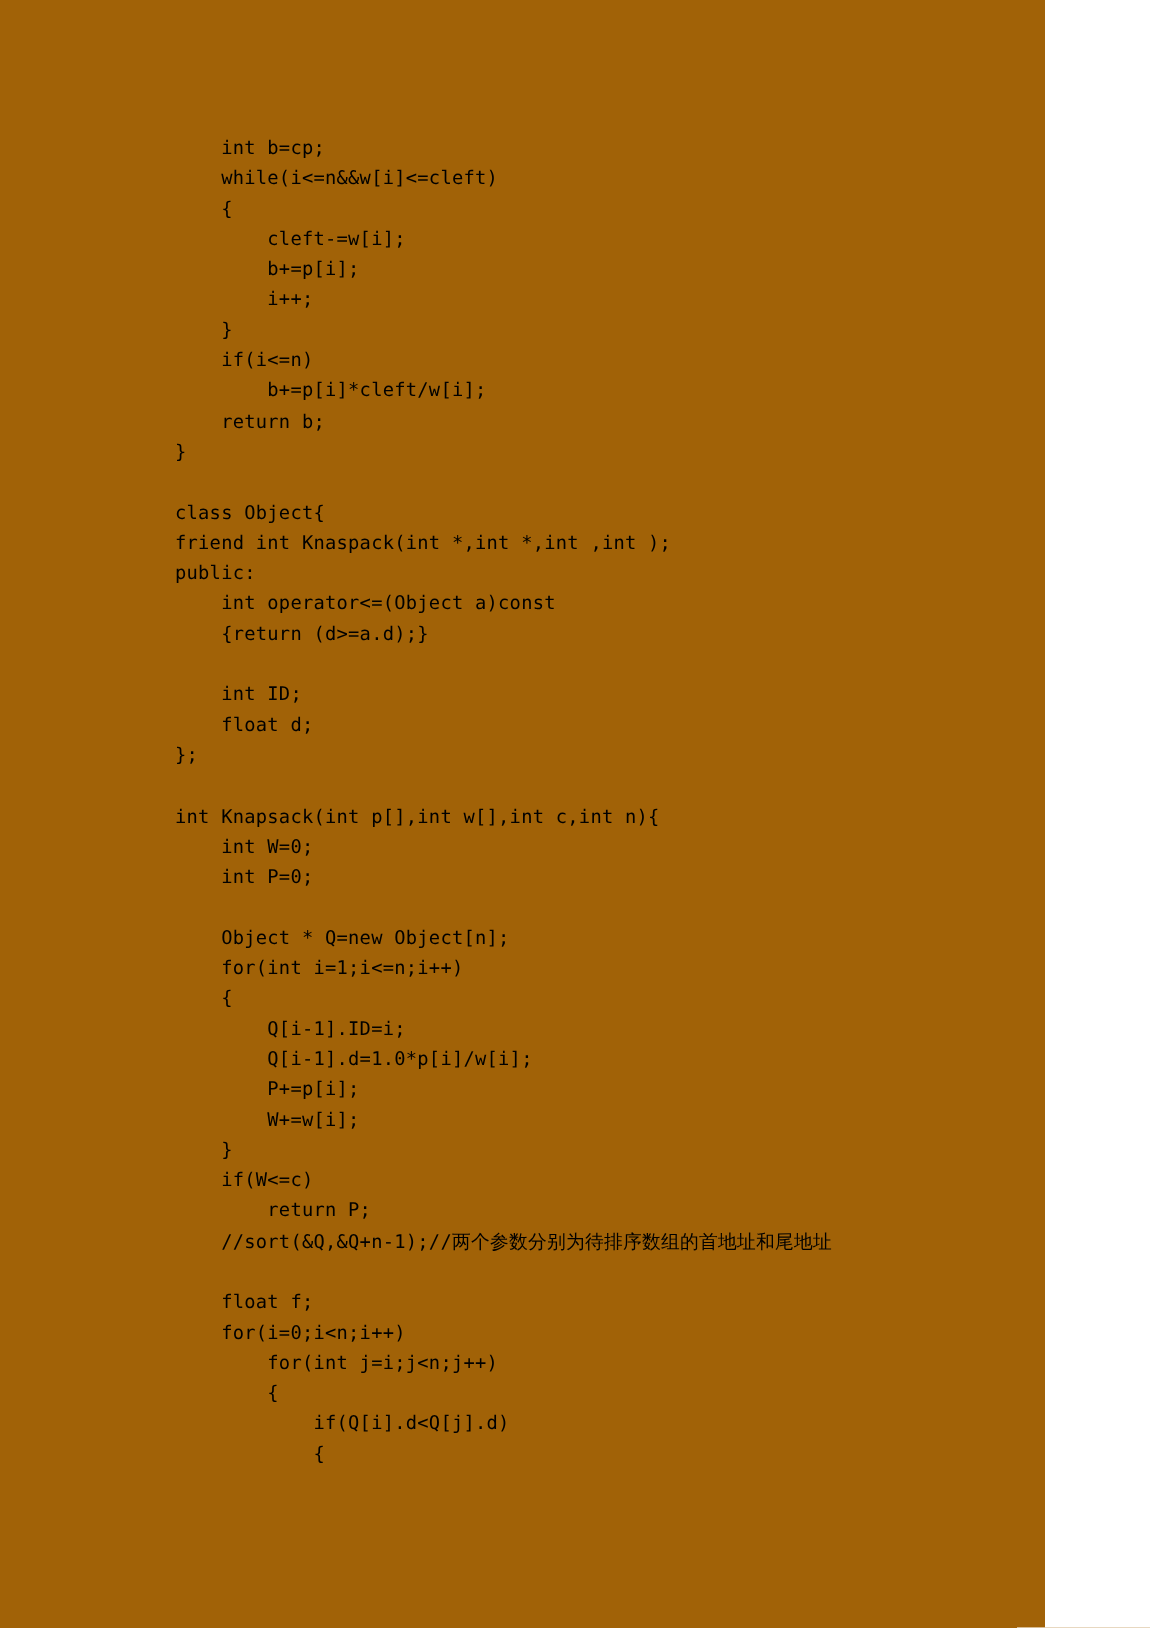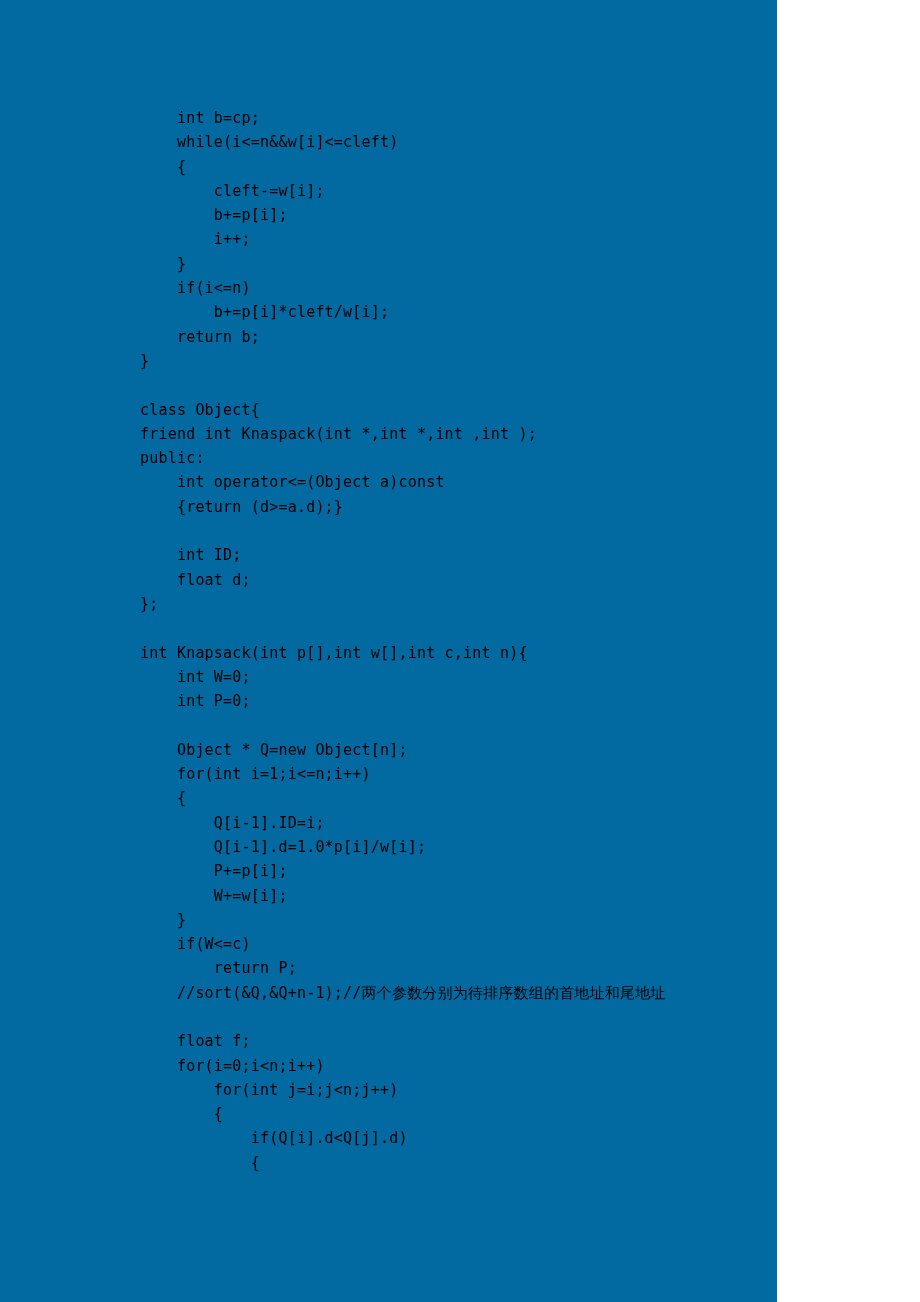--- a/index.html
+++ b/index.html
@@ -1,16 +1,16 @@
 <!DOCTYPE html>
 <html><head>
 <meta charset="utf-8">
 <style>
   html,body{margin:0;padding:0;background:#fff}
-  .page{width:777px;min-height:1302px;background:#0369a1;position:relative;box-sizing:border-box;padding:106px 0 0 140px}
+  .page{width:836px;min-height:1302px;background:#a16207;position:relative;box-sizing:border-box;padding:106px 0 0 140px}
   .codeblock{font-family:"SimSun","NSimSun","FangSong",monospace;font-size:15px;line-height:24.3px;color:#000;white-space:pre;letter-spacing:0.2px}
 </style>
 </head>
 <body>
 
 <div class="page">
   <div class="codeblock">    int b=cp;
     while(i&lt;=n&amp;&amp;w[i]&lt;=cleft)
     {
         cleft-=w[i];

